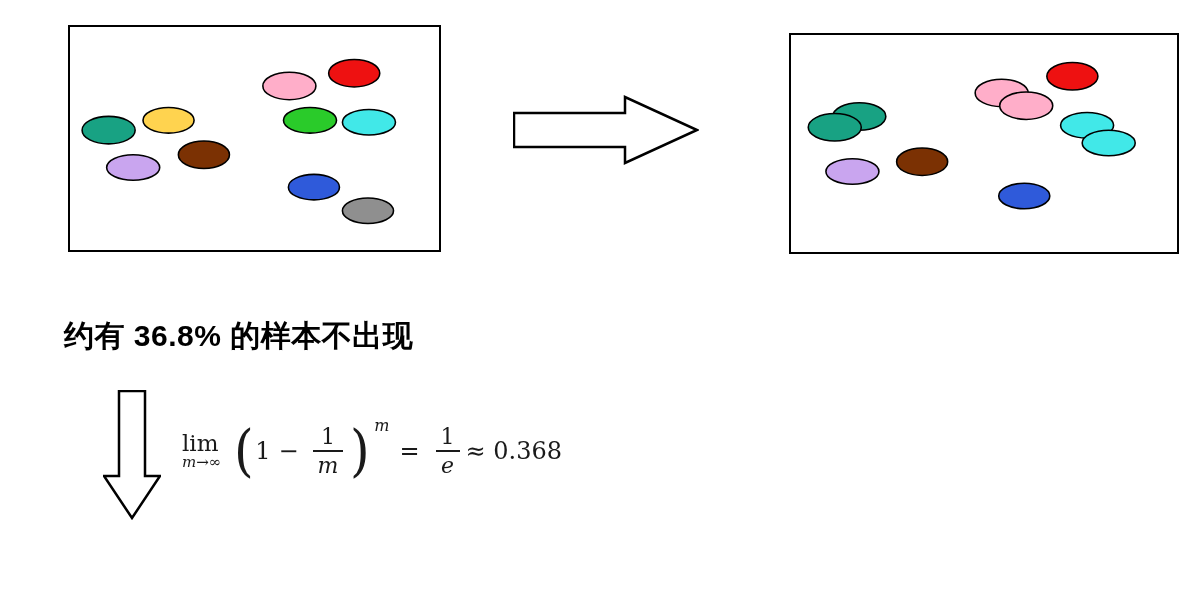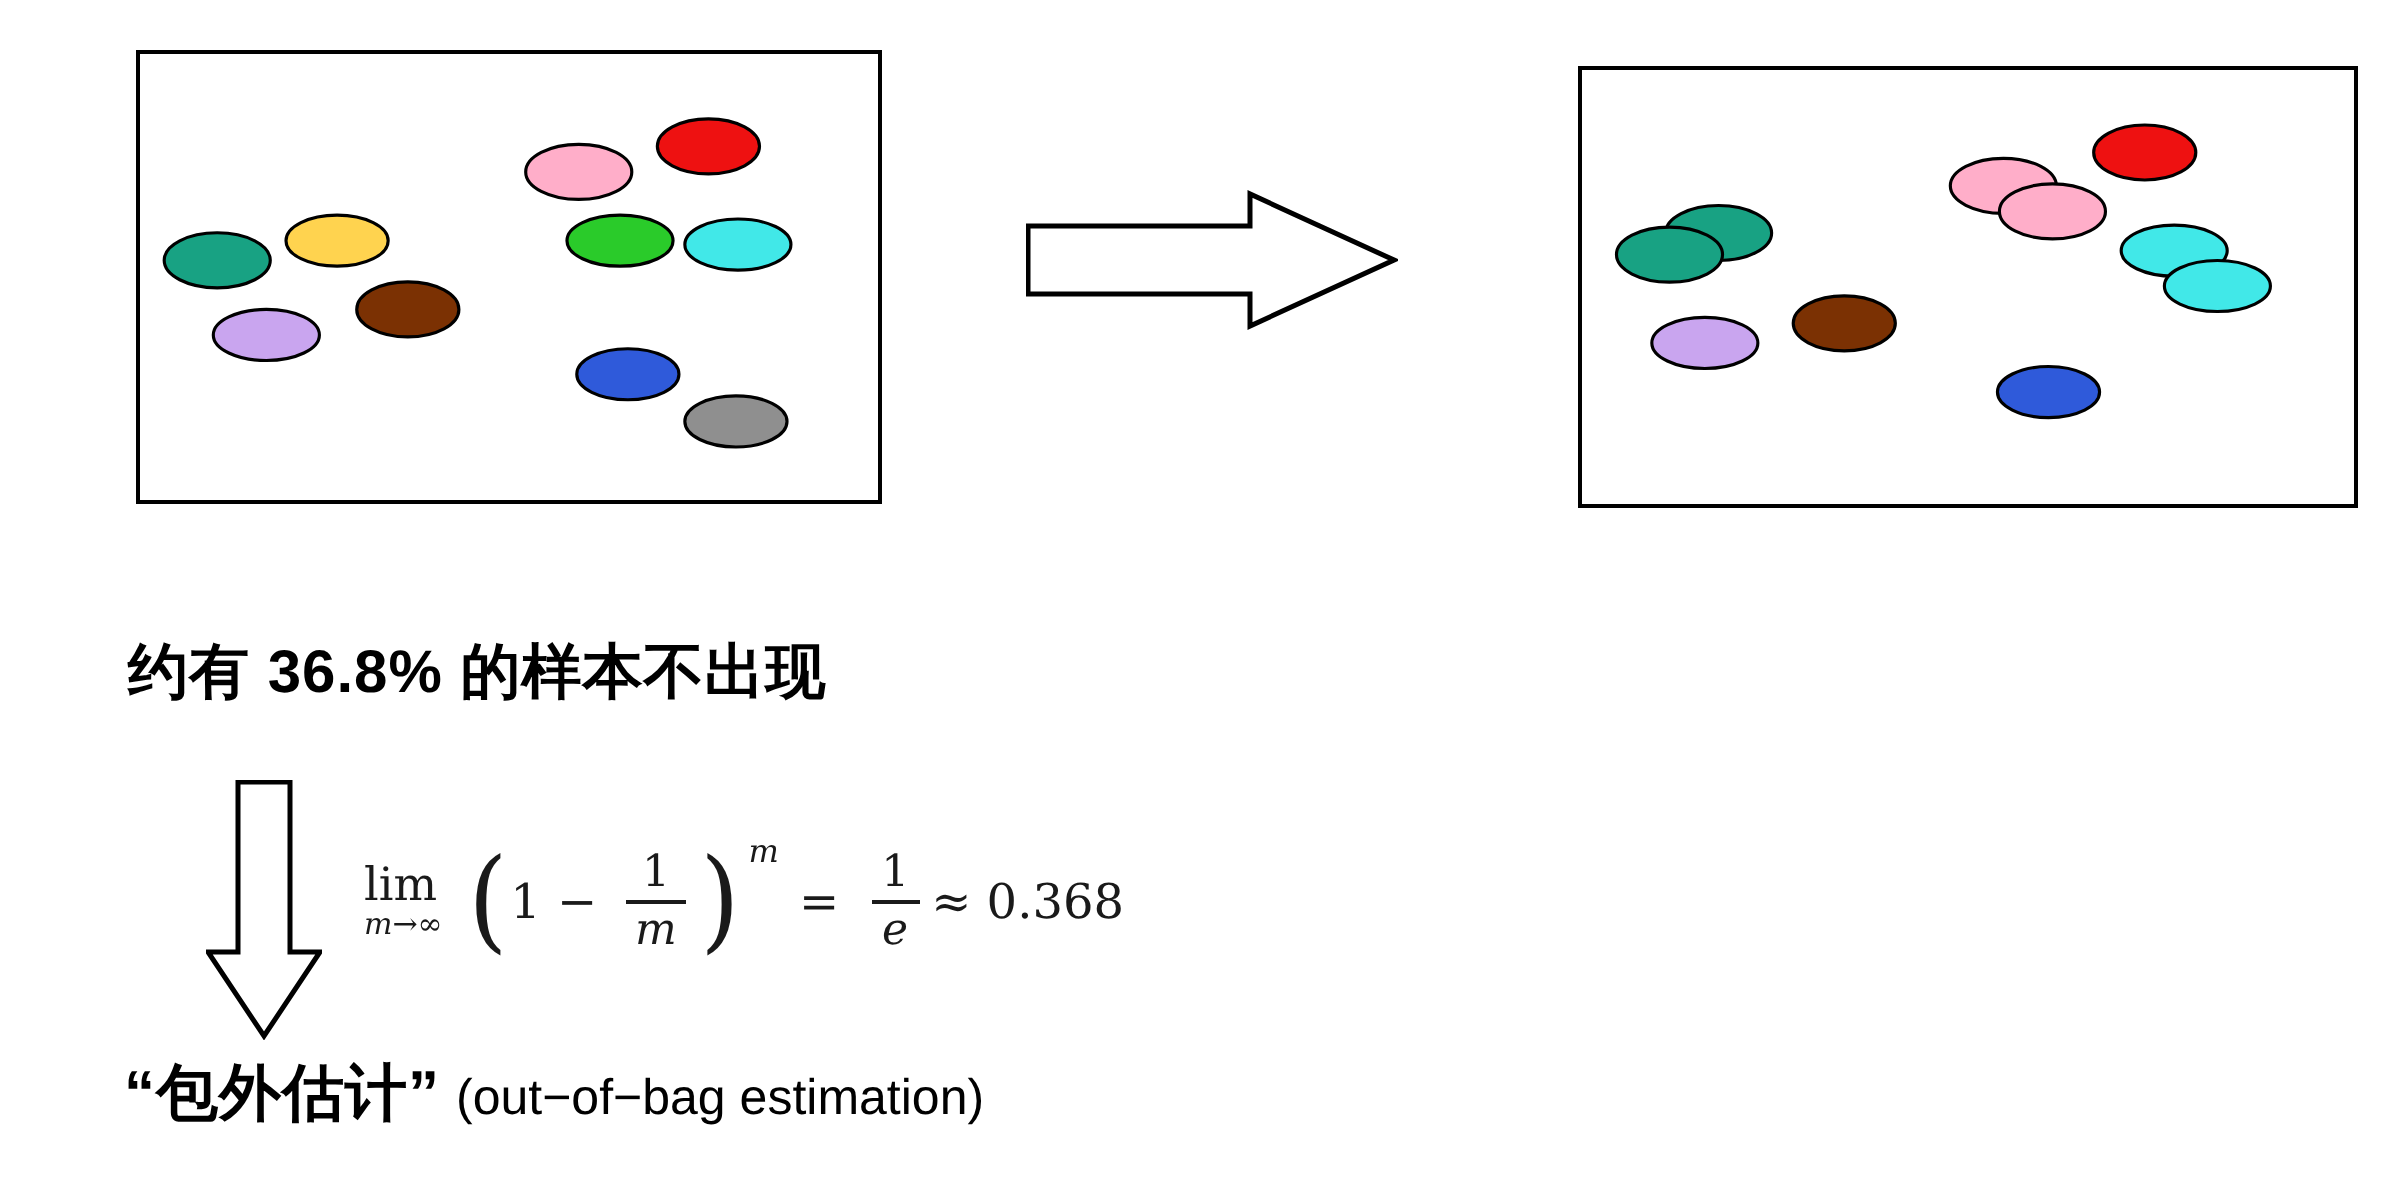--- a/index.html
+++ b/index.html
@@ -98,18 +98,14 @@
     <span class="bigparen">)</span>
     <span class="exp">m</span>
     <span class="op-eq">=</span>
     <span class="frac">
       <span class="num">1</span>
       <span class="den mi">e</span>
     </span>
     <span class="approx">≈ 0.368</span>
   </div>
 
-  <div class="caption2">
-    <span class="cn">“包外估计”</span>
-    <span class="en">(out−of−bag estimation)</span>
-  </div>
 
 </div>
 
 </body></html>

